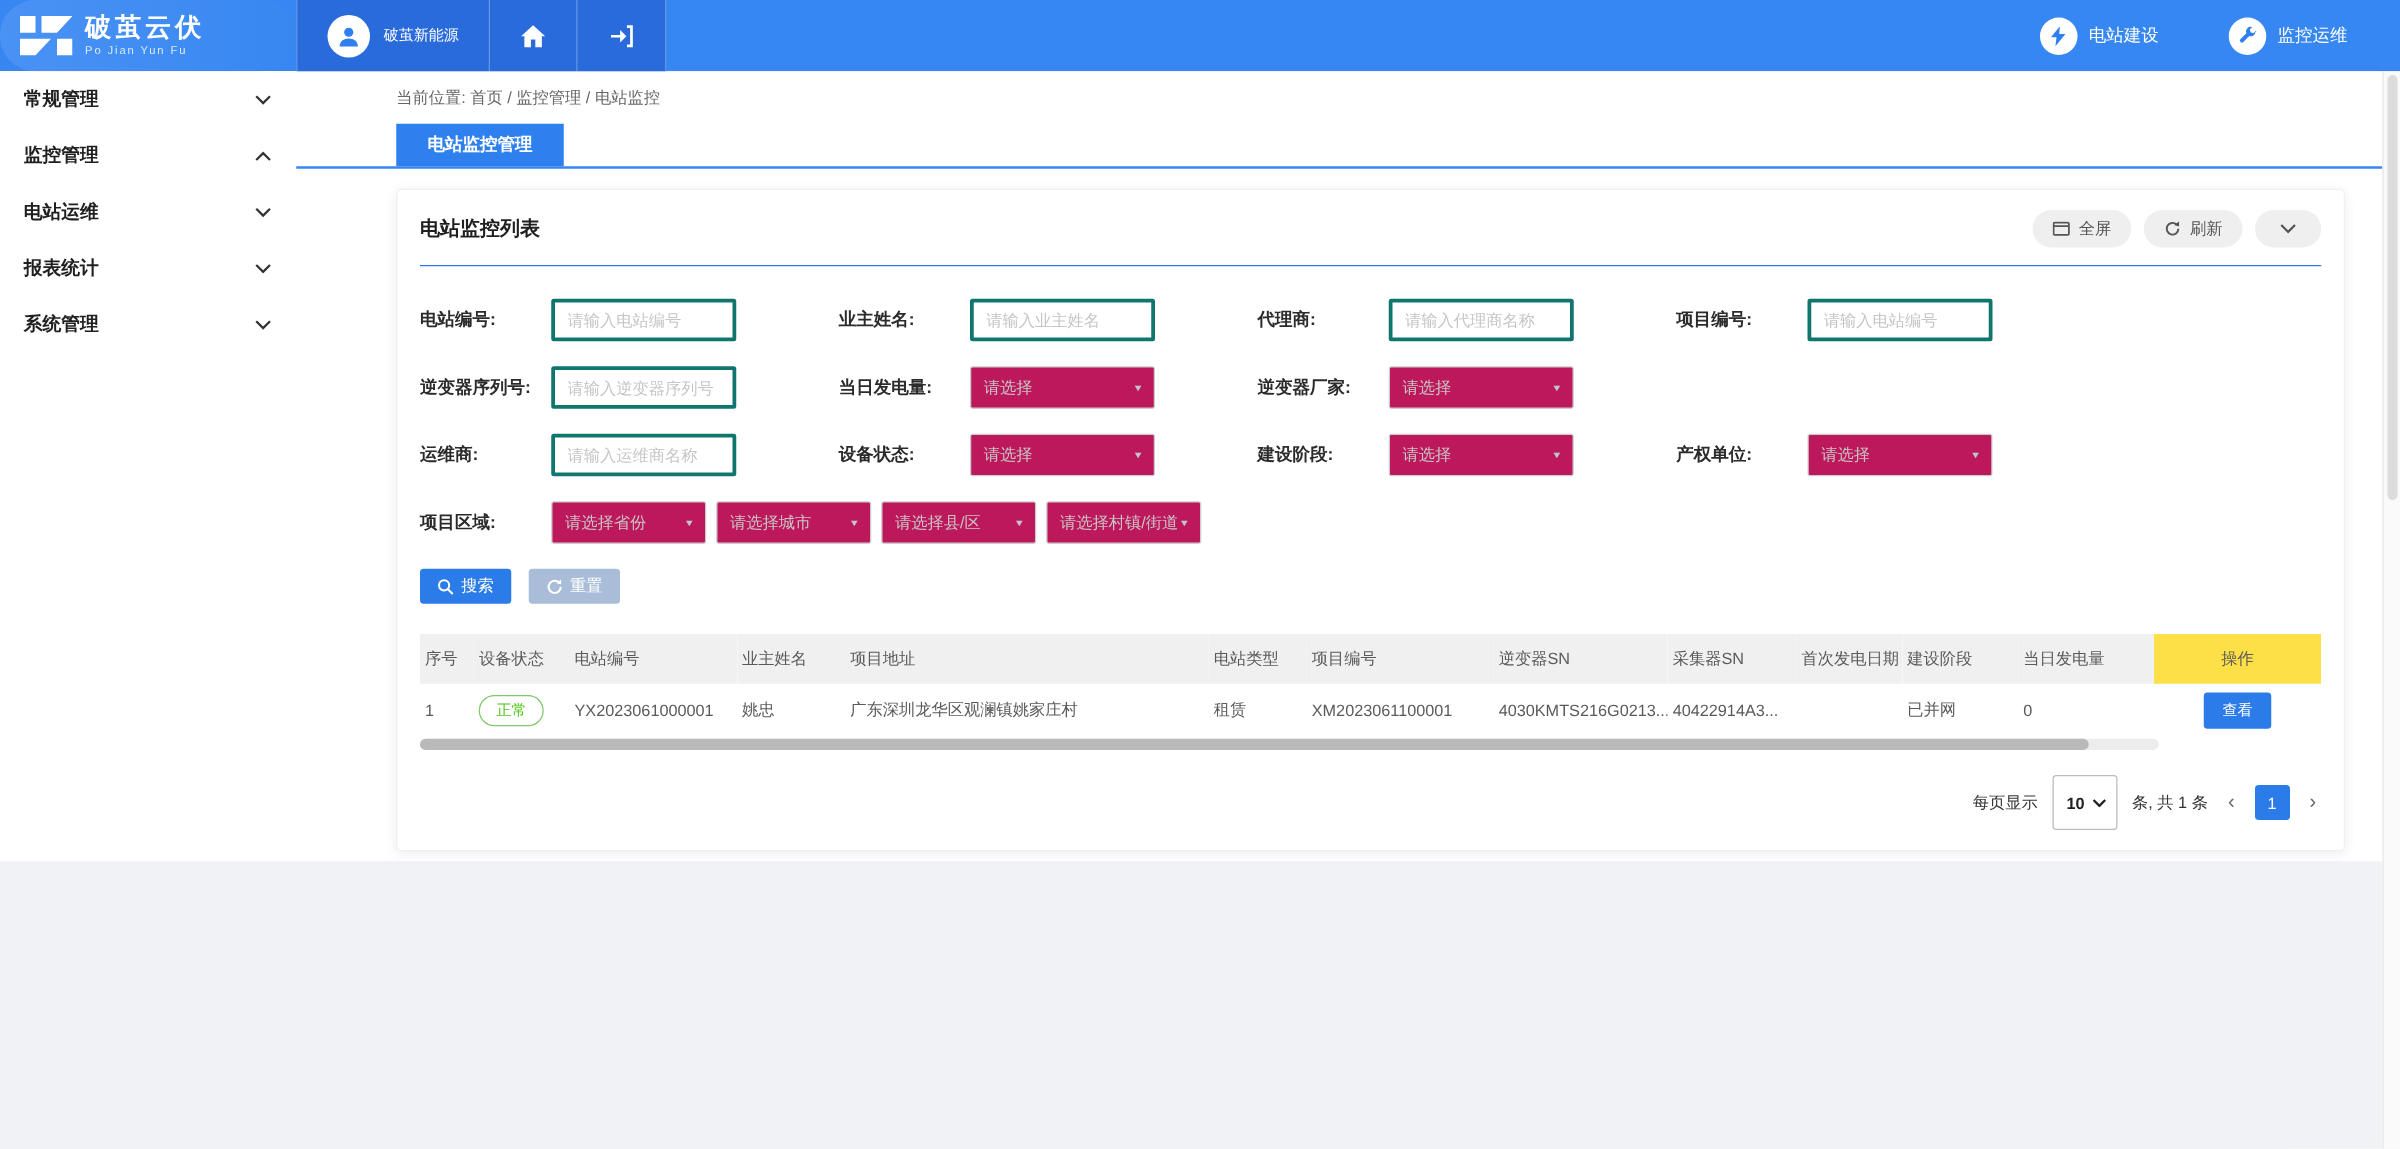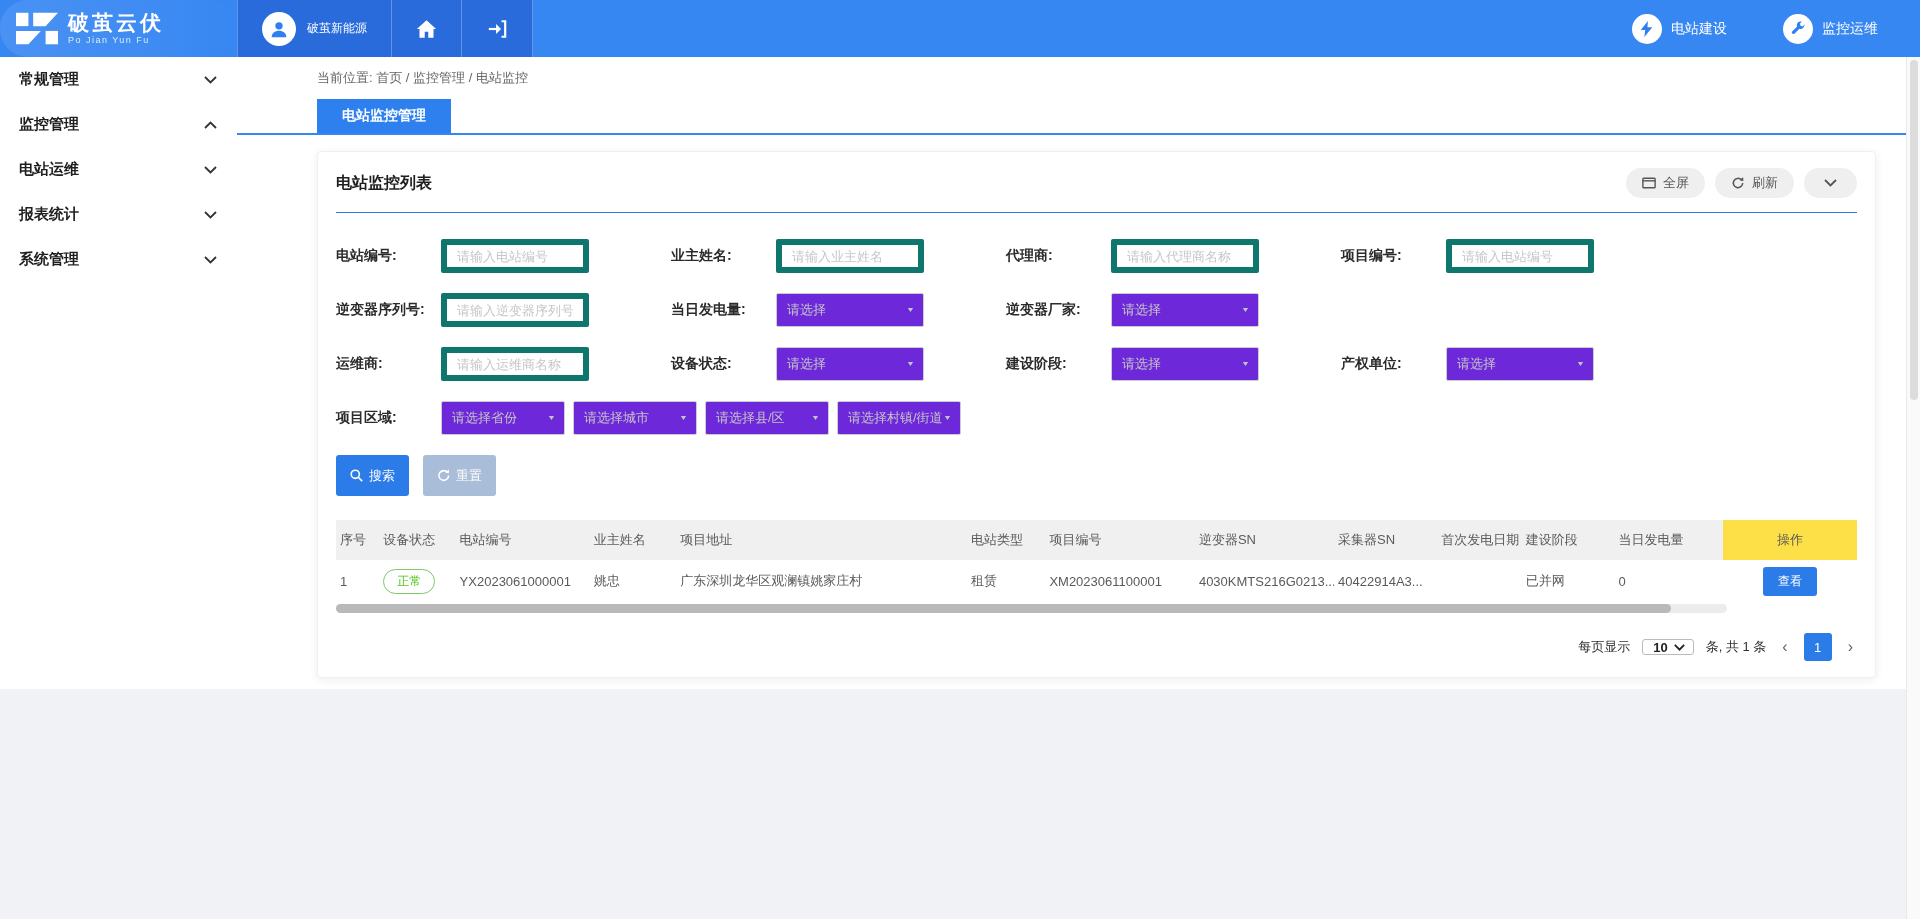--- a/index.html
+++ b/index.html
@@ -61,33 +61,33 @@
   .pill { background:#efefef; border:none; border-radius:16px; height:30px; padding:0 16px;
           font-size:13px; color:#555; display:flex; align-items:center; gap:7px; cursor:pointer;
           font-family:inherit; }
   .pill.sm { padding:0 20px; }
 
   
   .filters { padding-top:26px; }
   .f-row { display:flex; margin-bottom:20px; }
   .f-group { display:flex; align-items:center; width:335px; flex-shrink:0; }
   .f-label { width:105px; font-size:14px; font-weight:600; color:#2b2b2b; }
-  .f-input { width:148px; height:34px; border:6px solid #0f766e; border-radius:2px; padding:0 10px;
+  .f-input { width:148px; height:34px; border:3px solid #0f766e; border-radius:2px; padding:0 10px;
              font-size:13px; color:#333; font-family:inherit; outline:none; }
   .f-input::placeholder { color:#c6c6c6; }
   .f-select { width:148px; height:34px; border:1px solid #ccc; border-radius:2px; padding:0 8px 0 10px;
               font-size:13px; color:#c6c6c6; display:flex; align-items:center;
-              justify-content:space-between; cursor:pointer; background:#6d28d9; }
+              justify-content:space-between; cursor:pointer; background:#be185d; }
   .caret { font-size:9px; color:#c0c4cc; transform:scaleY(.8); }
   .region-group { display:flex; align-items:center; }
   .region-selects { display:flex; gap:8px; }
   .region-selects .f-select { width:124px; }
 
   .btn-row { display:flex; gap:14px; margin-top:6px; }
-  .btn { height:41px; border:none; border-radius:3px; color:#fff; font-size:13px; padding:12px 14px;
+  .btn { height:28px; border:none; border-radius:3px; color:#fff; font-size:13px; padding:12px 14px;
          display:flex; align-items:center; gap:6px; cursor:pointer; font-family:inherit; }
   .btn-search { background:#2b7ce9; }
   .btn-reset { background:#a9bcd8; }
 
   
   .table-wrap { margin-top:24px; }
   table { width:100%; border-collapse:collapse; table-layout:fixed; }
   th { background:#f0f0f0; font-weight:normal; color:#5a5a5a; font-size:13px; height:40px;
        text-align:left; padding:0 4px; white-space:nowrap; overflow:hidden; }
   td { height:42px; font-size:13px; color:#5a5a5a; padding:0 4px; white-space:nowrap; overflow:hidden; }
@@ -98,21 +98,21 @@
               padding:3px 13px; font-size:12px; background:#fff; }
   .btn-view { background:#2b7ce9; color:#fff; border:none; border-radius:3px; font-size:12px;
               padding:6px 15px; cursor:pointer; font-family:inherit; }
   .hscroll { margin-top:2px; width:calc(100% - 130px); height:9px; background:#ececec; border-radius:5px; }
   .hscroll-thumb { width:96%; height:9px; background:#b9b9b9; border-radius:5px; cursor:pointer; }
 
   
   .pager { display:flex; align-items:center; justify-content:flex-end; gap:12px;
            margin-top:20px; font-size:13px; color:#333; }
   .per-page { display:flex; align-items:center; gap:6px; border:1px solid #bbb; border-radius:3px;
-              height:16px; padding:0 8px 0 10px; cursor:pointer; font-weight:bold; color:#222;text-align:center; }
+              height:44px; padding:0 8px 0 10px; cursor:pointer; font-weight:bold; color:#222;text-align:center; }
   .pg-arrow { font-size:16px; color:#666; cursor:pointer; padding:0 4px; }
   .pg-current { width:28px; height:28px; background:#2b7ce9; color:#fff; border-radius:3px;
                 display:flex; align-items:center; justify-content:center; font-size:13px; cursor:pointer; }
 
   svg { display:block; }
 </style>
 </head>
 <body>
 
 <div class="topbar">

